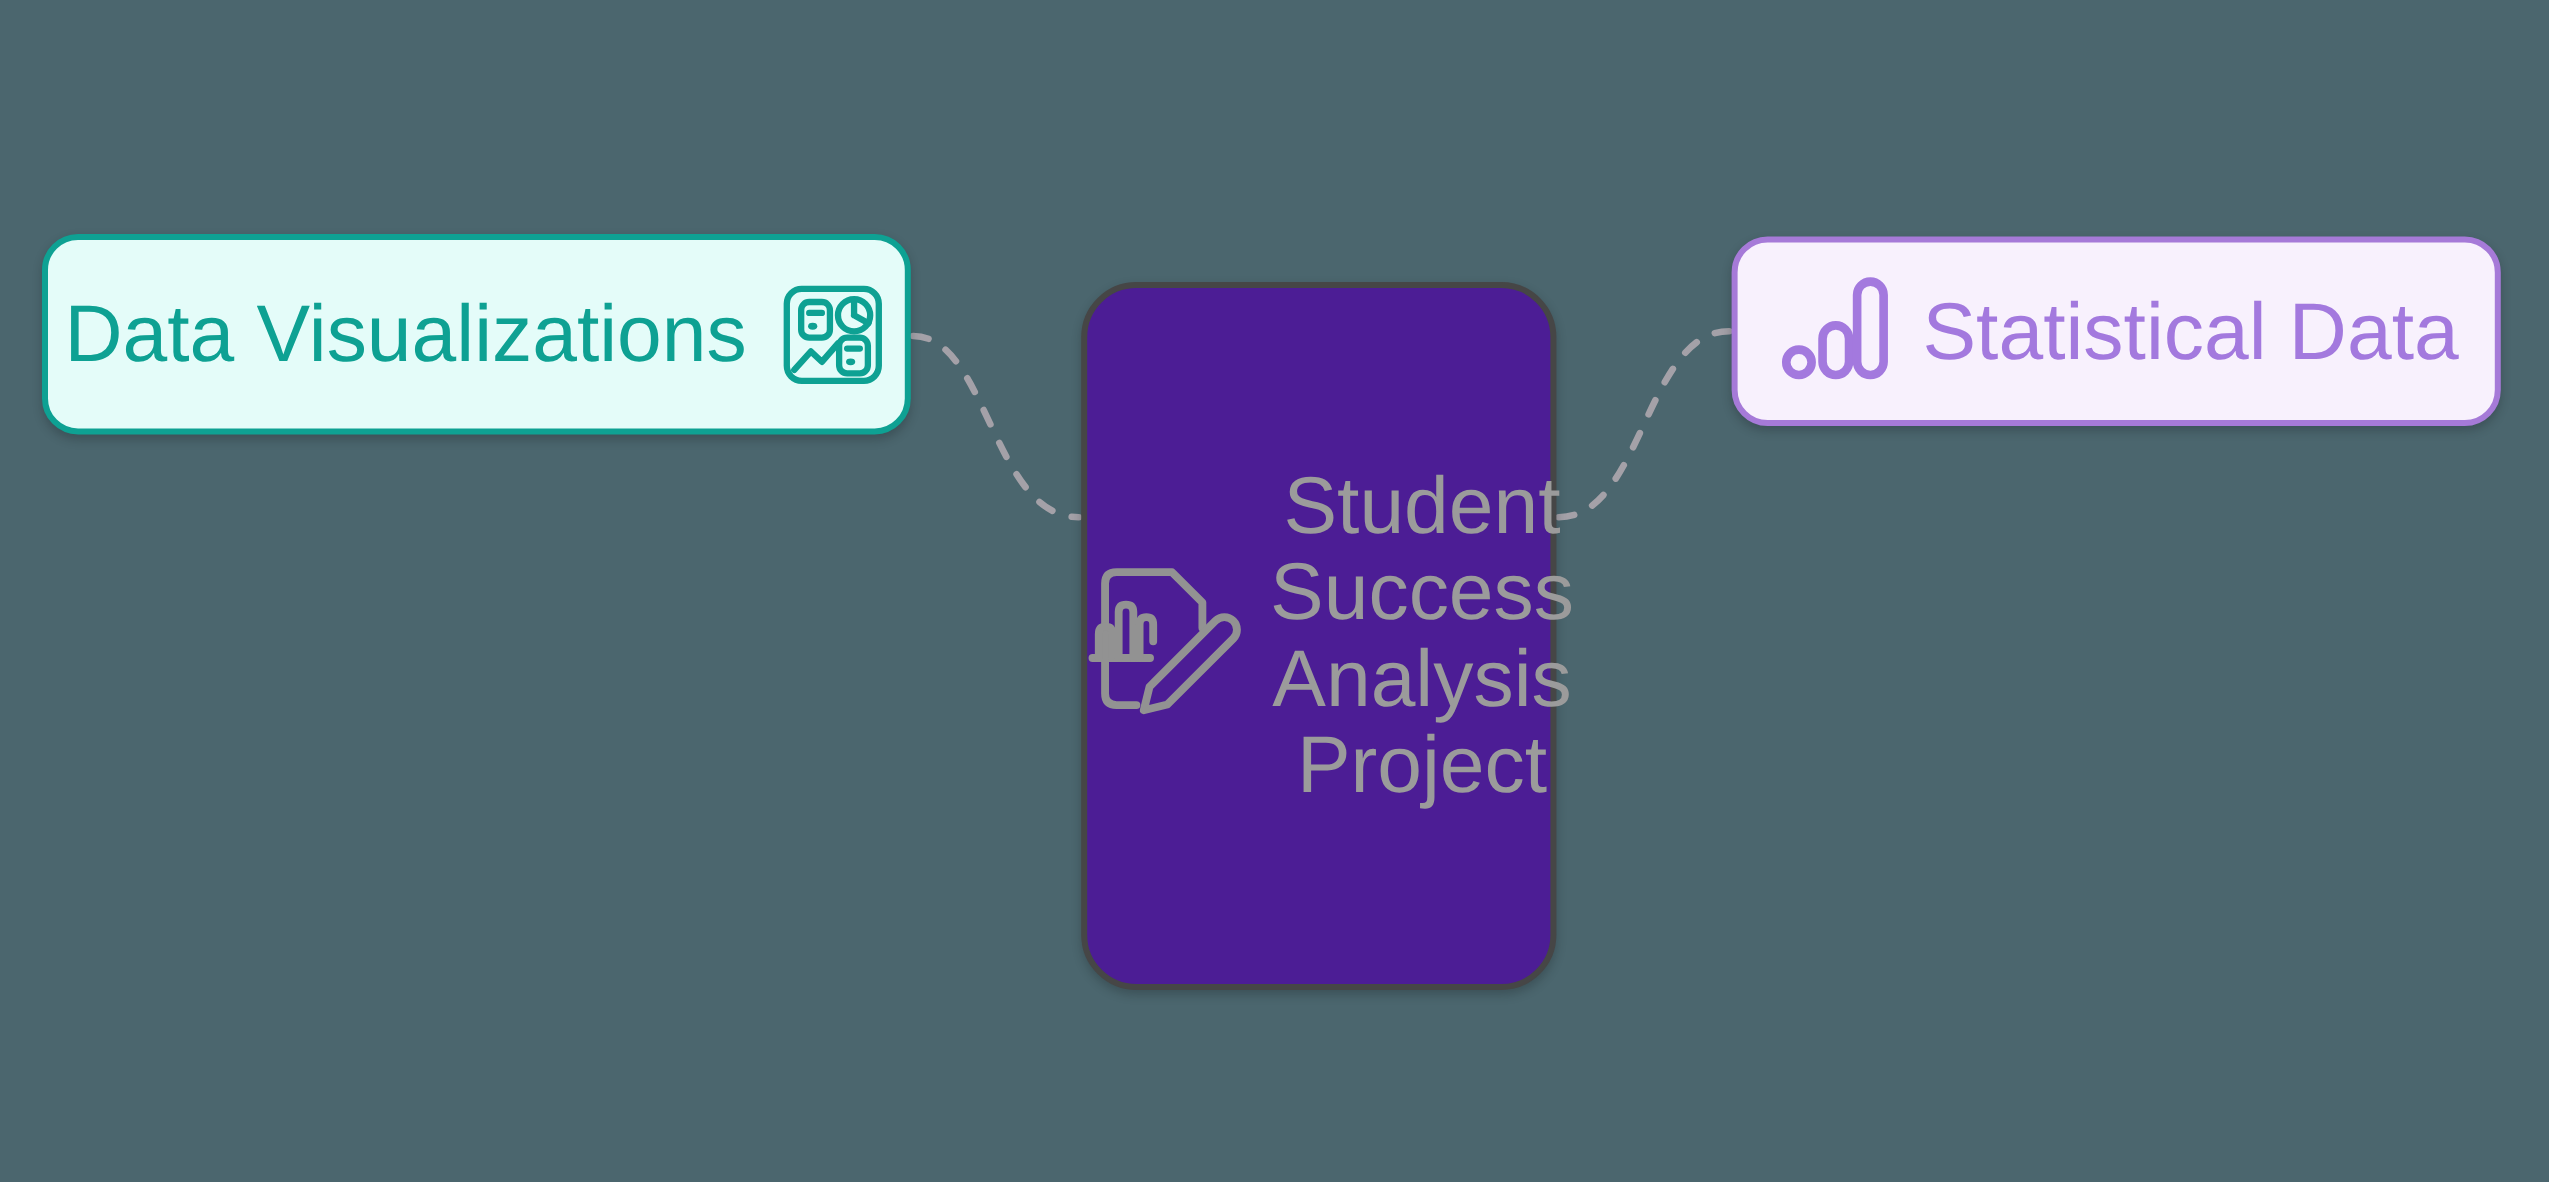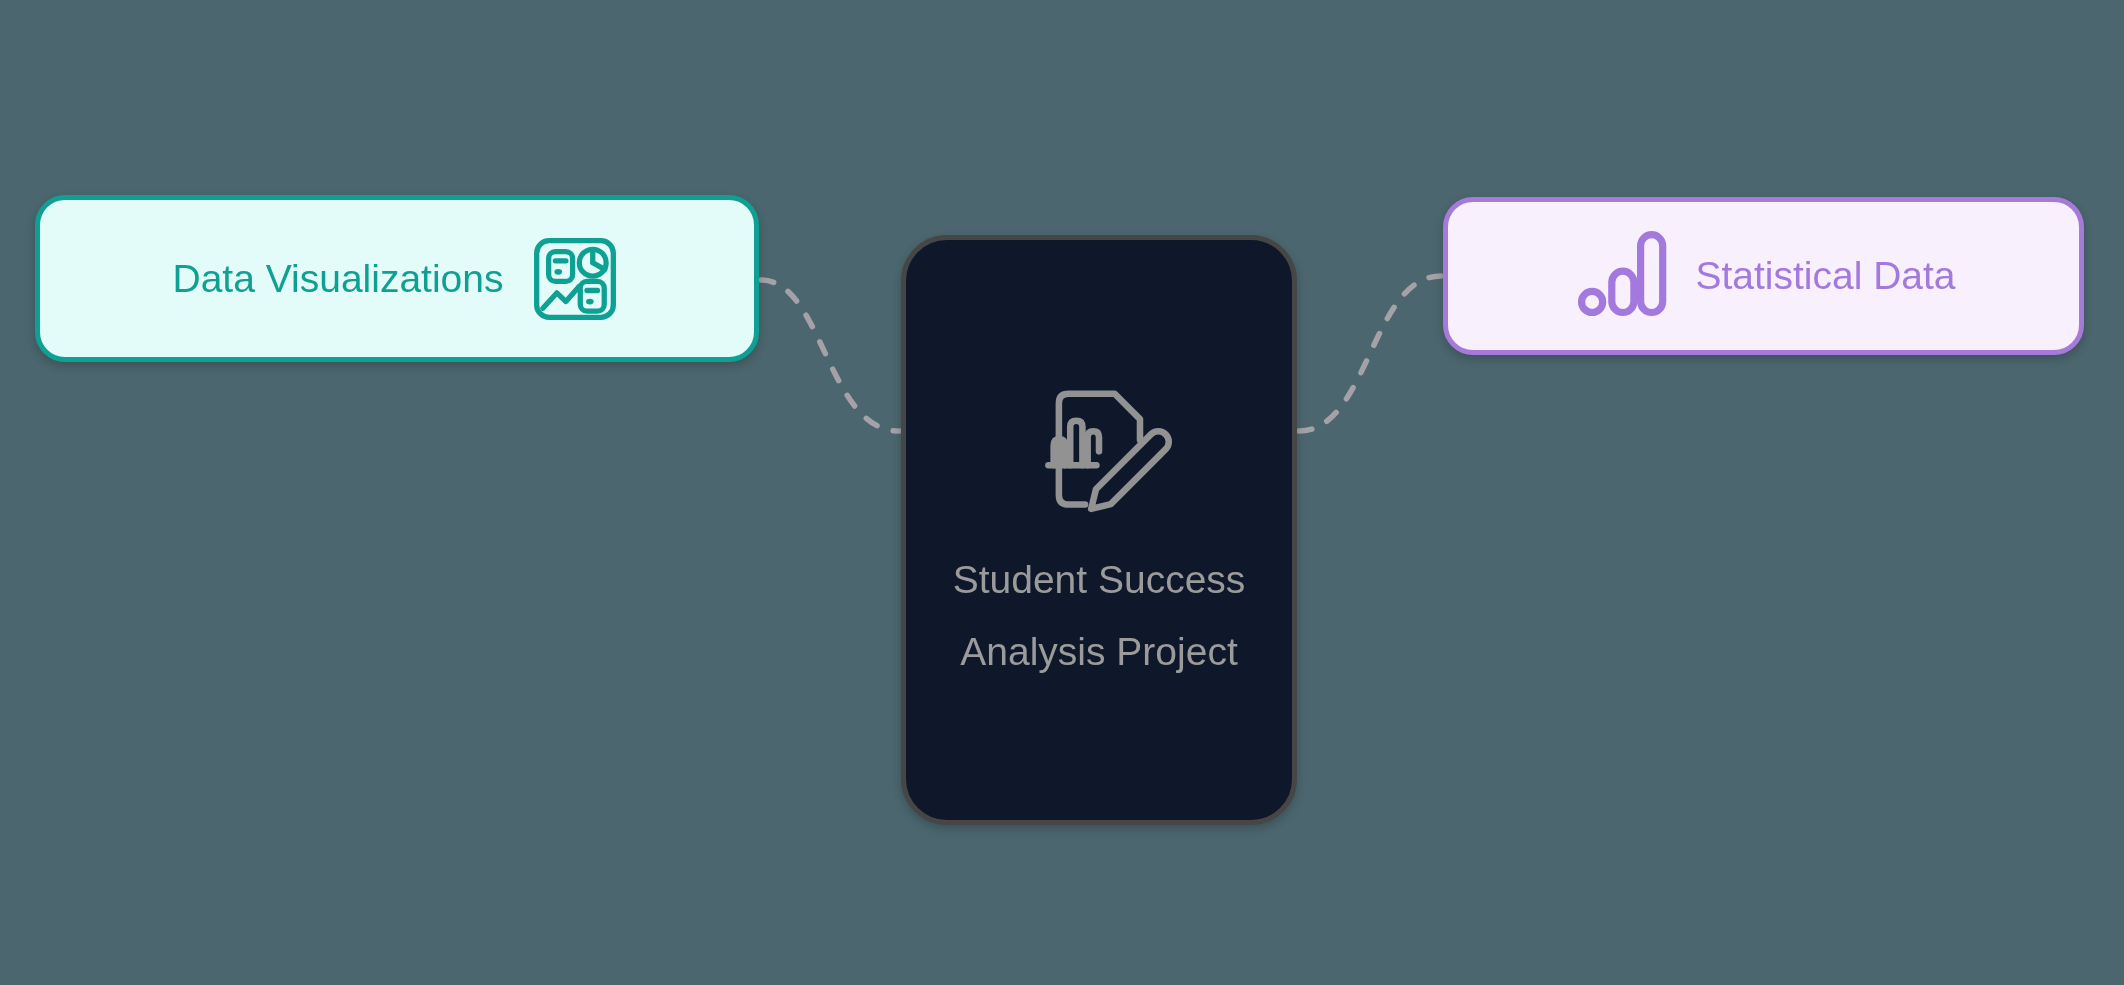--- a/index.html
+++ b/index.html
@@ -32,21 +32,21 @@
   }
   .node {
     position: absolute;
     box-sizing: border-box;
     display: flex;
     align-items: center;
     justify-content: center;
     box-shadow: 0 4px 8px rgba(24, 32, 36, 0.28);
   }
   .node-label {
-    font-size: 39px;
+    font-size: 67px;
     white-space: nowrap;
   }
   .node-left {
     left: 35px;
     top: 195px;
     width: 724px;
     height: 167px;
     background: #e4fcf9;
     border: 5px solid #0ea193;
     border-radius: 30px;
@@ -64,25 +64,25 @@
     border-radius: 30px;
     color: #a379de;
     gap: 28px;
     padding: 0 20px;
   }
   .node-center {
     left: 901px;
     top: 235px;
     width: 396px;
     height: 590px;
-    background: #0f172a;
+    background: #4c1d95;
     border: 5px solid #464646;
     border-radius: 46px;
     color: #9b9b9b;
-    flex-direction: column;
+    flex-direction: row;
     gap: 22px;
   }
   .node-center .node-label {
     white-space: normal;
     width: 330px;
     text-align: center;
     line-height: 72px;
     overflow-wrap: break-word;
   }
   .icon {

